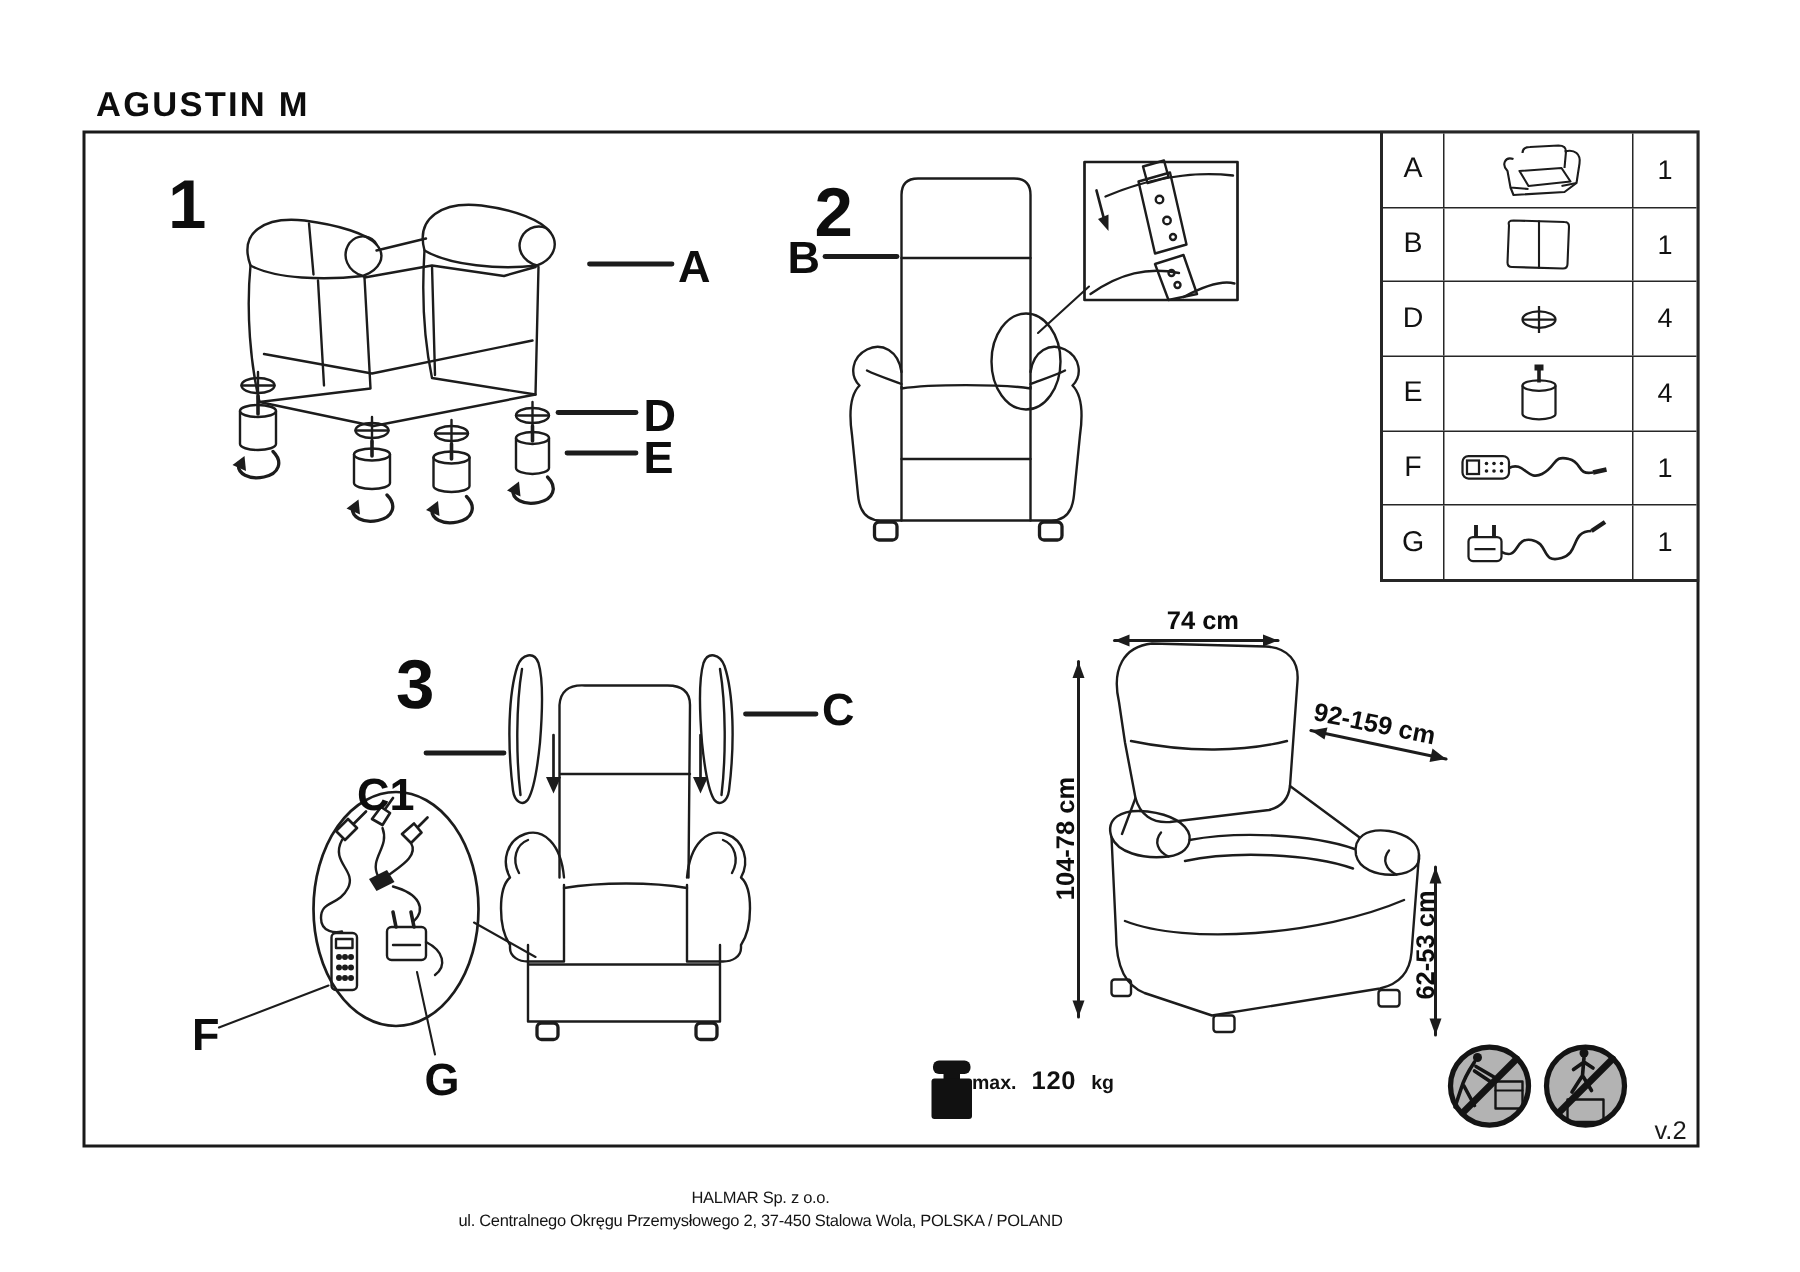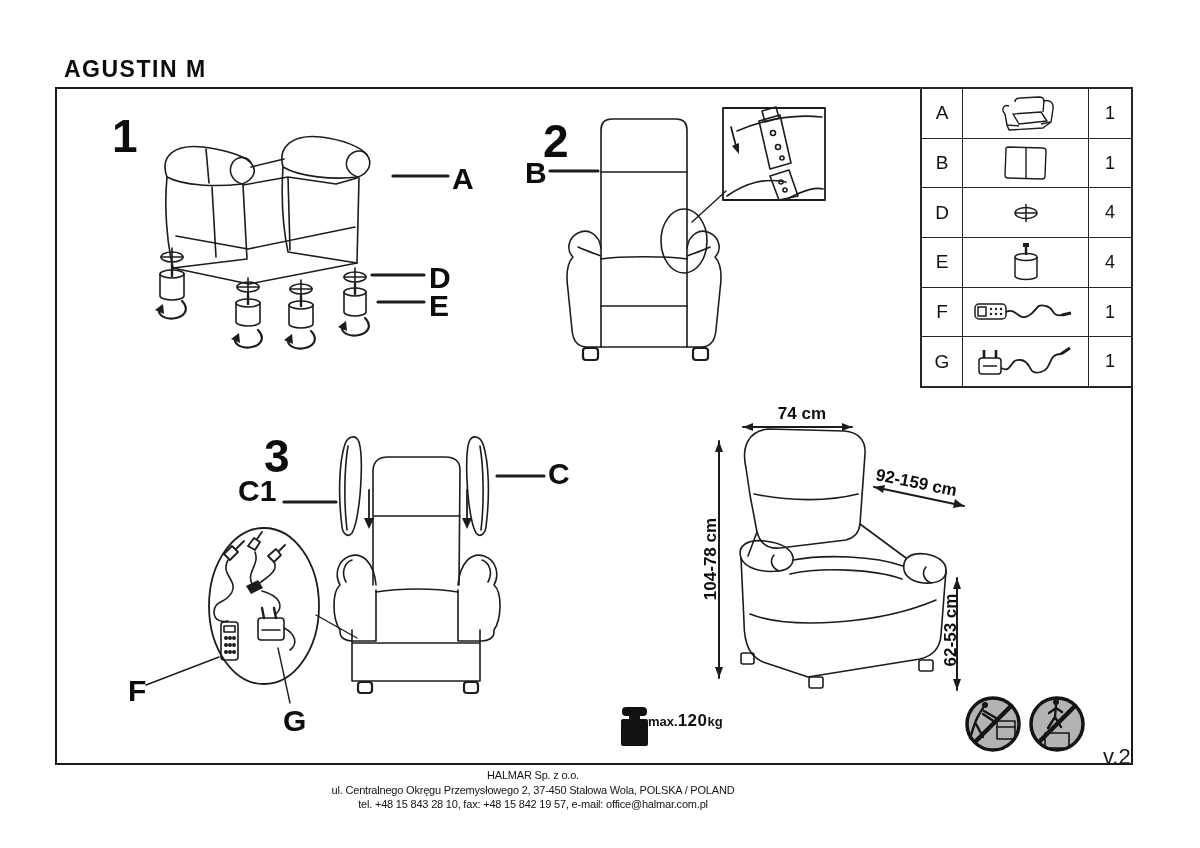--- a/index.html
+++ b/index.html
@@ -7,41 +7,41 @@
     position:relative;width:1184px;height:848px;background:#fff;overflow:hidden;
     font-family:"Liberation Sans", sans-serif;color:#111;
   }
   *{box-sizing:border-box;}
   .abs{position:absolute;white-space:nowrap;}
   .page-title{left:64px;top:56px;font-size:23px;font-weight:bold;letter-spacing:1.5px;color:#0d0d0d;}
   .sheet-border{left:55px;top:87px;width:1078px;height:678px;border:2px solid #1a1a1a;}
   .fig-num{font-size:46px;font-weight:bold;color:#0d0d0d;line-height:1;}
   .part-label{font-size:30px;font-weight:bold;color:#0d0d0d;line-height:1;}
   .dim-label{font-size:17px;font-weight:bold;color:#0d0d0d;line-height:1.2;}
-  .version{left:1103px;top:744px;font-size:22px;color:#1a1a1a;}
+  .version{left:1103px;top:744px;font-size:17px;color:#1a1a1a;}
   svg.art{position:absolute;left:0;top:0;pointer-events:none;}
   
   .parts-table{
     position:absolute;left:920px;top:87px;width:213px;height:301px;
     border:2px solid #262626;display:flex;flex-direction:column;background:#fff;
   }
   .pt-row{flex:1;display:flex;border-bottom:1.5px solid #262626;}
   .pt-row:last-child{border-bottom:none;}
   .pt-letter{width:41px;border-right:1.5px solid #262626;display:flex;align-items:center;justify-content:center;font-size:19px;color:#111;}
   .pt-letter.small{font-size:14px;}
   .pt-icon{flex:1;border-right:1.5px solid #262626;display:flex;align-items:center;justify-content:center;}
   .pt-qty{width:42px;display:flex;align-items:center;justify-content:center;font-size:18px;color:#111;}
   
-  .weight-text{left:648px;top:711px;display:flex;align-items:baseline;gap:0;}
+  .weight-text{left:648px;top:711px;display:flex;align-items:baseline;gap:10px;}
   .wt-small{font-size:13px;font-weight:bold;}
   .wt-big{font-size:17px;font-weight:bold;letter-spacing:.5px;}
   
   .footer{
-    position:absolute;left:0;top:768px;width:1014px;text-align:center;
-    font-size:11px;line-height:14.5px;letter-spacing:-0.2px;color:#141414;margin-left:26px;
+    position:absolute;left:0;top:792px;width:1014px;text-align:center;
+    font-size:11px;line-height:14.5px;letter-spacing:-0.2px;color:#141414;
   }
   .rot{transform-origin:center center;}
 </style>
 </head>
 <body>
 
 <div class="page">
 
   <svg class="art" width="1200" height="848" viewBox="0 0 1200 848" fill="none" stroke="#1c1c1c" stroke-width="1.6" stroke-linecap="round" stroke-linejoin="round">
 
@@ -266,21 +266,21 @@
 
   <div class="abs fig-num" style="left:112px;top:113px;">1</div>
   <div class="abs fig-num" style="left:543px;top:118px;">2</div>
   <div class="abs fig-num" style="left:264px;top:433px;">3</div>
 
   <div class="abs part-label" style="left:452px;top:164px;">A</div>
   <div class="abs part-label" style="left:429px;top:263px;">D</div>
   <div class="abs part-label" style="left:429px;top:291px;">E</div>
   <div class="abs part-label" style="left:525px;top:158px;">B</div>
   <div class="abs part-label" style="left:548px;top:459px;">C</div>
-  <div class="abs part-label" style="left:238px;top:476px;">C1</div>
+  <div class="abs part-label" style="left:238px;top:516px;">C1</div>
   <div class="abs part-label" style="left:128px;top:676px;">F</div>
   <div class="abs part-label" style="left:283px;top:706px;">G</div>
 
   <div class="abs dim-label" style="left:770px;top:404px;width:56px;text-align:right;">74 cm</div>
   <div class="abs dim-label" style="left:876px;top:465px;width:94px;transform:rotate(11.5deg);transform-origin:left center;">92-159 cm</div>
   <div class="abs dim-label rot" style="left:664px;top:549px;width:94px;height:20px;text-align:center;transform:rotate(-90deg);">104-78 cm</div>
   <div class="abs dim-label rot" style="left:911px;top:620px;width:80px;height:20px;text-align:center;transform:rotate(-90deg);">62-53 cm</div>
 
   <div class="abs weight-text">
     <span class="wt-small">max.</span>
@@ -372,16 +372,15 @@
           <path d="M90,12 L99,6" stroke-width="3"></path>
         </svg>
       </div>
       <div class="pt-qty">1</div>
     </div>
   </div>
 
   <div class="footer">
     <div>HALMAR Sp. z o.o.</div>
     <div>ul. Centralnego Okręgu Przemysłowego 2, 37-450 Stalowa Wola, POLSKA / POLAND</div>
-    <div>tel. +48 15 843 28 10, fax: +48 15 842 19 57, e-mail: office@halmar.com.pl</div>
   </div>
 
 </div>
 
 </body></html>

